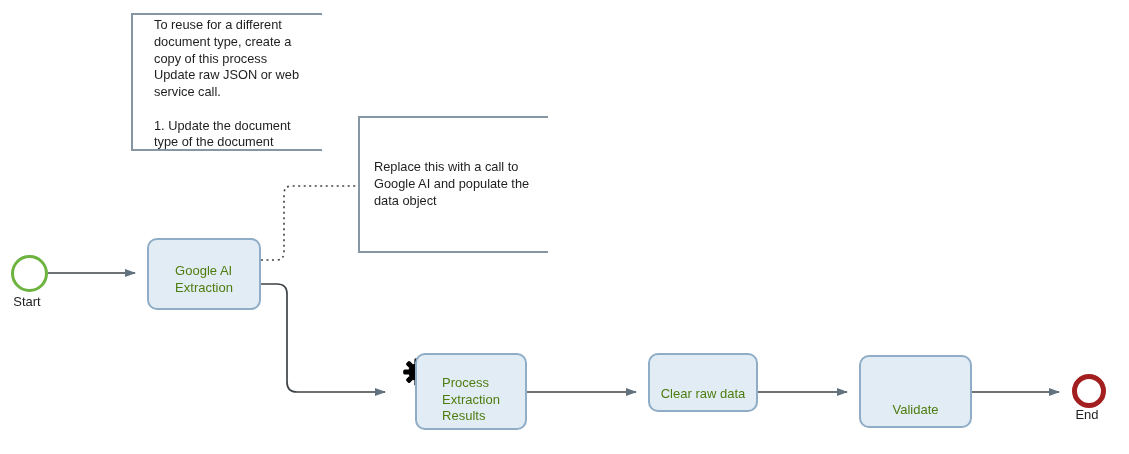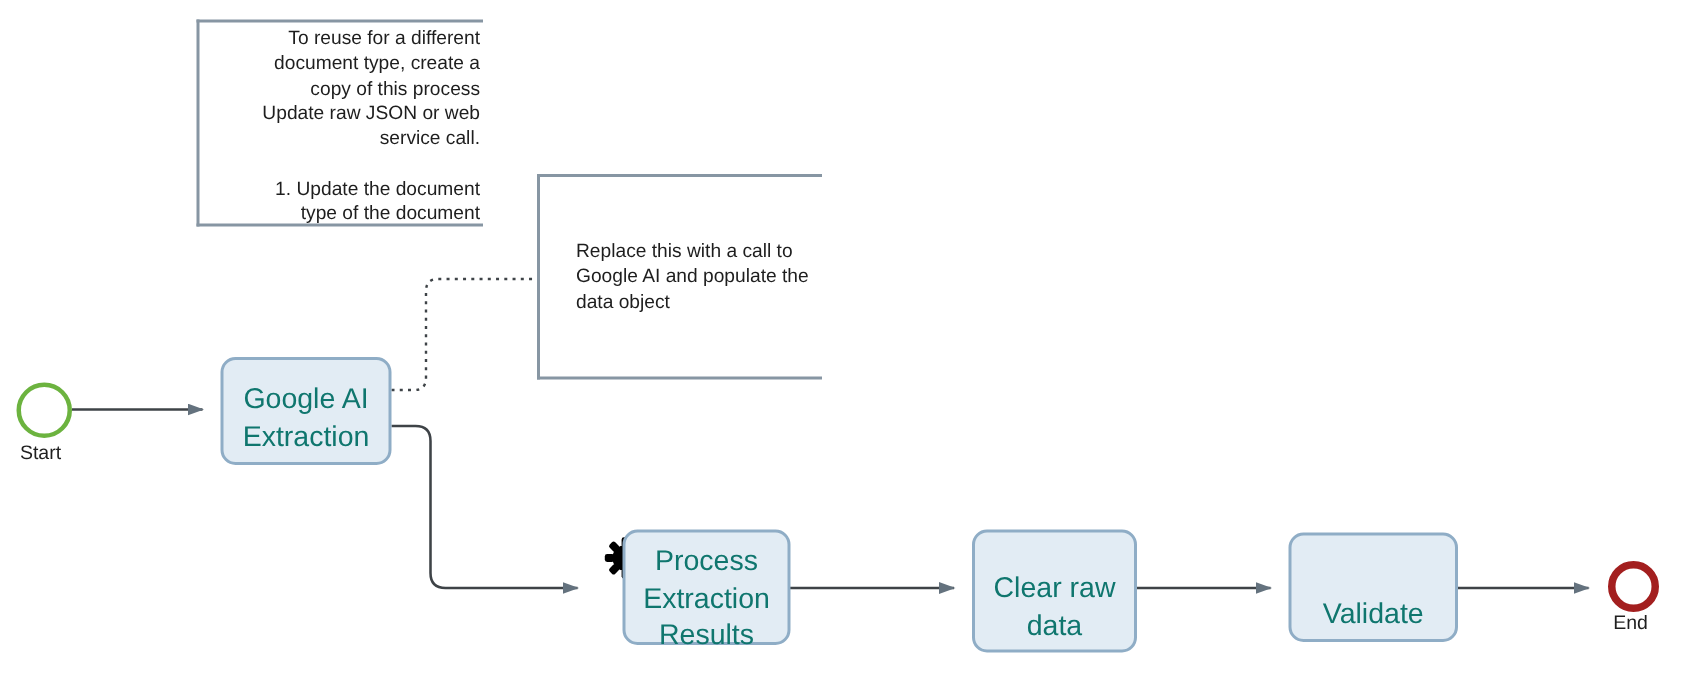--- a/index.html
+++ b/index.html
@@ -10,44 +10,44 @@
   .flow { fill:none; stroke:var(--flow-line,#3e4347); stroke-width:1.7px; }
   .assoc { fill:none; stroke:var(--flow-line,#3e4347); stroke-width:1.6px; stroke-dasharray:2 3.5; }
   .arrowhead { fill:var(--arrowhead,#64727e); }
   .person ellipse, .person circle { fill:#fff; stroke:var(--icon-stroke,#1a1a1a); stroke-width:2.2px; }
   .person path { fill:none; stroke:var(--icon-stroke,#1a1a1a); stroke-width:2.2px; }
 
   
   .task { position:absolute; box-sizing:border-box; background:var(--task-fill,#e2ecf4);
           border:2px solid var(--task-border,#8fadc6); border-radius:10px;
           display:flex; align-items:center; justify-content:center; }
-  .task-label { font-size:19px; line-height:1.3; text-align:center; white-space:pre-line; color:#0f766e; }
+  .task-label { font-size:13px; line-height:1.3; white-space:pre-line; color:#4d7c0f; }
   .task-google   { left:147px; top:238px; width:114px; height:72px; }
   .task-google   .task-label { margin-top:12px; }
   .task-process  { left:415px; top:353px; width:112px; height:77px; }
   .task-process  .task-label { margin-top:17px; }
-  .task-clear    { left:648px; top:353px; width:110px; height:82px; }
+  .task-clear    { left:648px; top:353px; width:110px; height:59px; }
   .task-clear    .task-label { margin-top:23px; }
   .task-validate { left:859px; top:355px; width:113px; height:73px; }
   .task-validate .task-label { margin-top:38px; }
 
   
   .event { position:absolute; box-sizing:border-box; border-radius:50%; background:#fff; }
   .event-start { left:11px;   top:255px; width:37px; height:37px; border:3px solid var(--start-green,#6cb33f); }
   .event-end   { left:1072px; top:374px; width:34px; height:34px; border:5px solid var(--end-red,#a31f1f); }
   .event-label { position:absolute; width:80px; text-align:center; font-size:13px; color:#1f1f1f; }
   .label-start { left:-13px;  top:294px; }
   .label-end   { left:1047px; top:407px; }
 
   
   .annotation { position:absolute; box-sizing:border-box; border:2px solid var(--annotation-border,#8796a3);
                 border-right:none; background:#fff; }
   .annotation-text { font-size:12.8px; line-height:1.31; white-space:pre-line; color:#1e1e1e; }
-  .annotation-1 { left:131px; top:13px;  width:191px; height:138px; padding:2px 2px 10px 21px;text-align:right; }
-  .annotation-2 { left:358px; top:116px; width:190px; height:137px; padding-left:24px; display:flex; align-items:center; }
+  .annotation-1 { left:131px; top:13px;  width:191px; height:138px; padding:2px 2px 10px 21px; }
+  .annotation-2 { left:358px; top:116px; width:190px; height:137px; padding-left:14px; display:flex; align-items:center; }
 </style>
 </head>
 <body>
 
 <div class="canvas">
 
   <svg class="layer" viewBox="0 0 1129 454">
     <defs>
       <marker id="arrow" markerWidth="12" markerHeight="10" refX="10" refY="4" orient="auto" markerUnits="userSpaceOnUse">
         <path d="M0 0 L11 4 L0 8 Z" class="arrowhead"></path>

